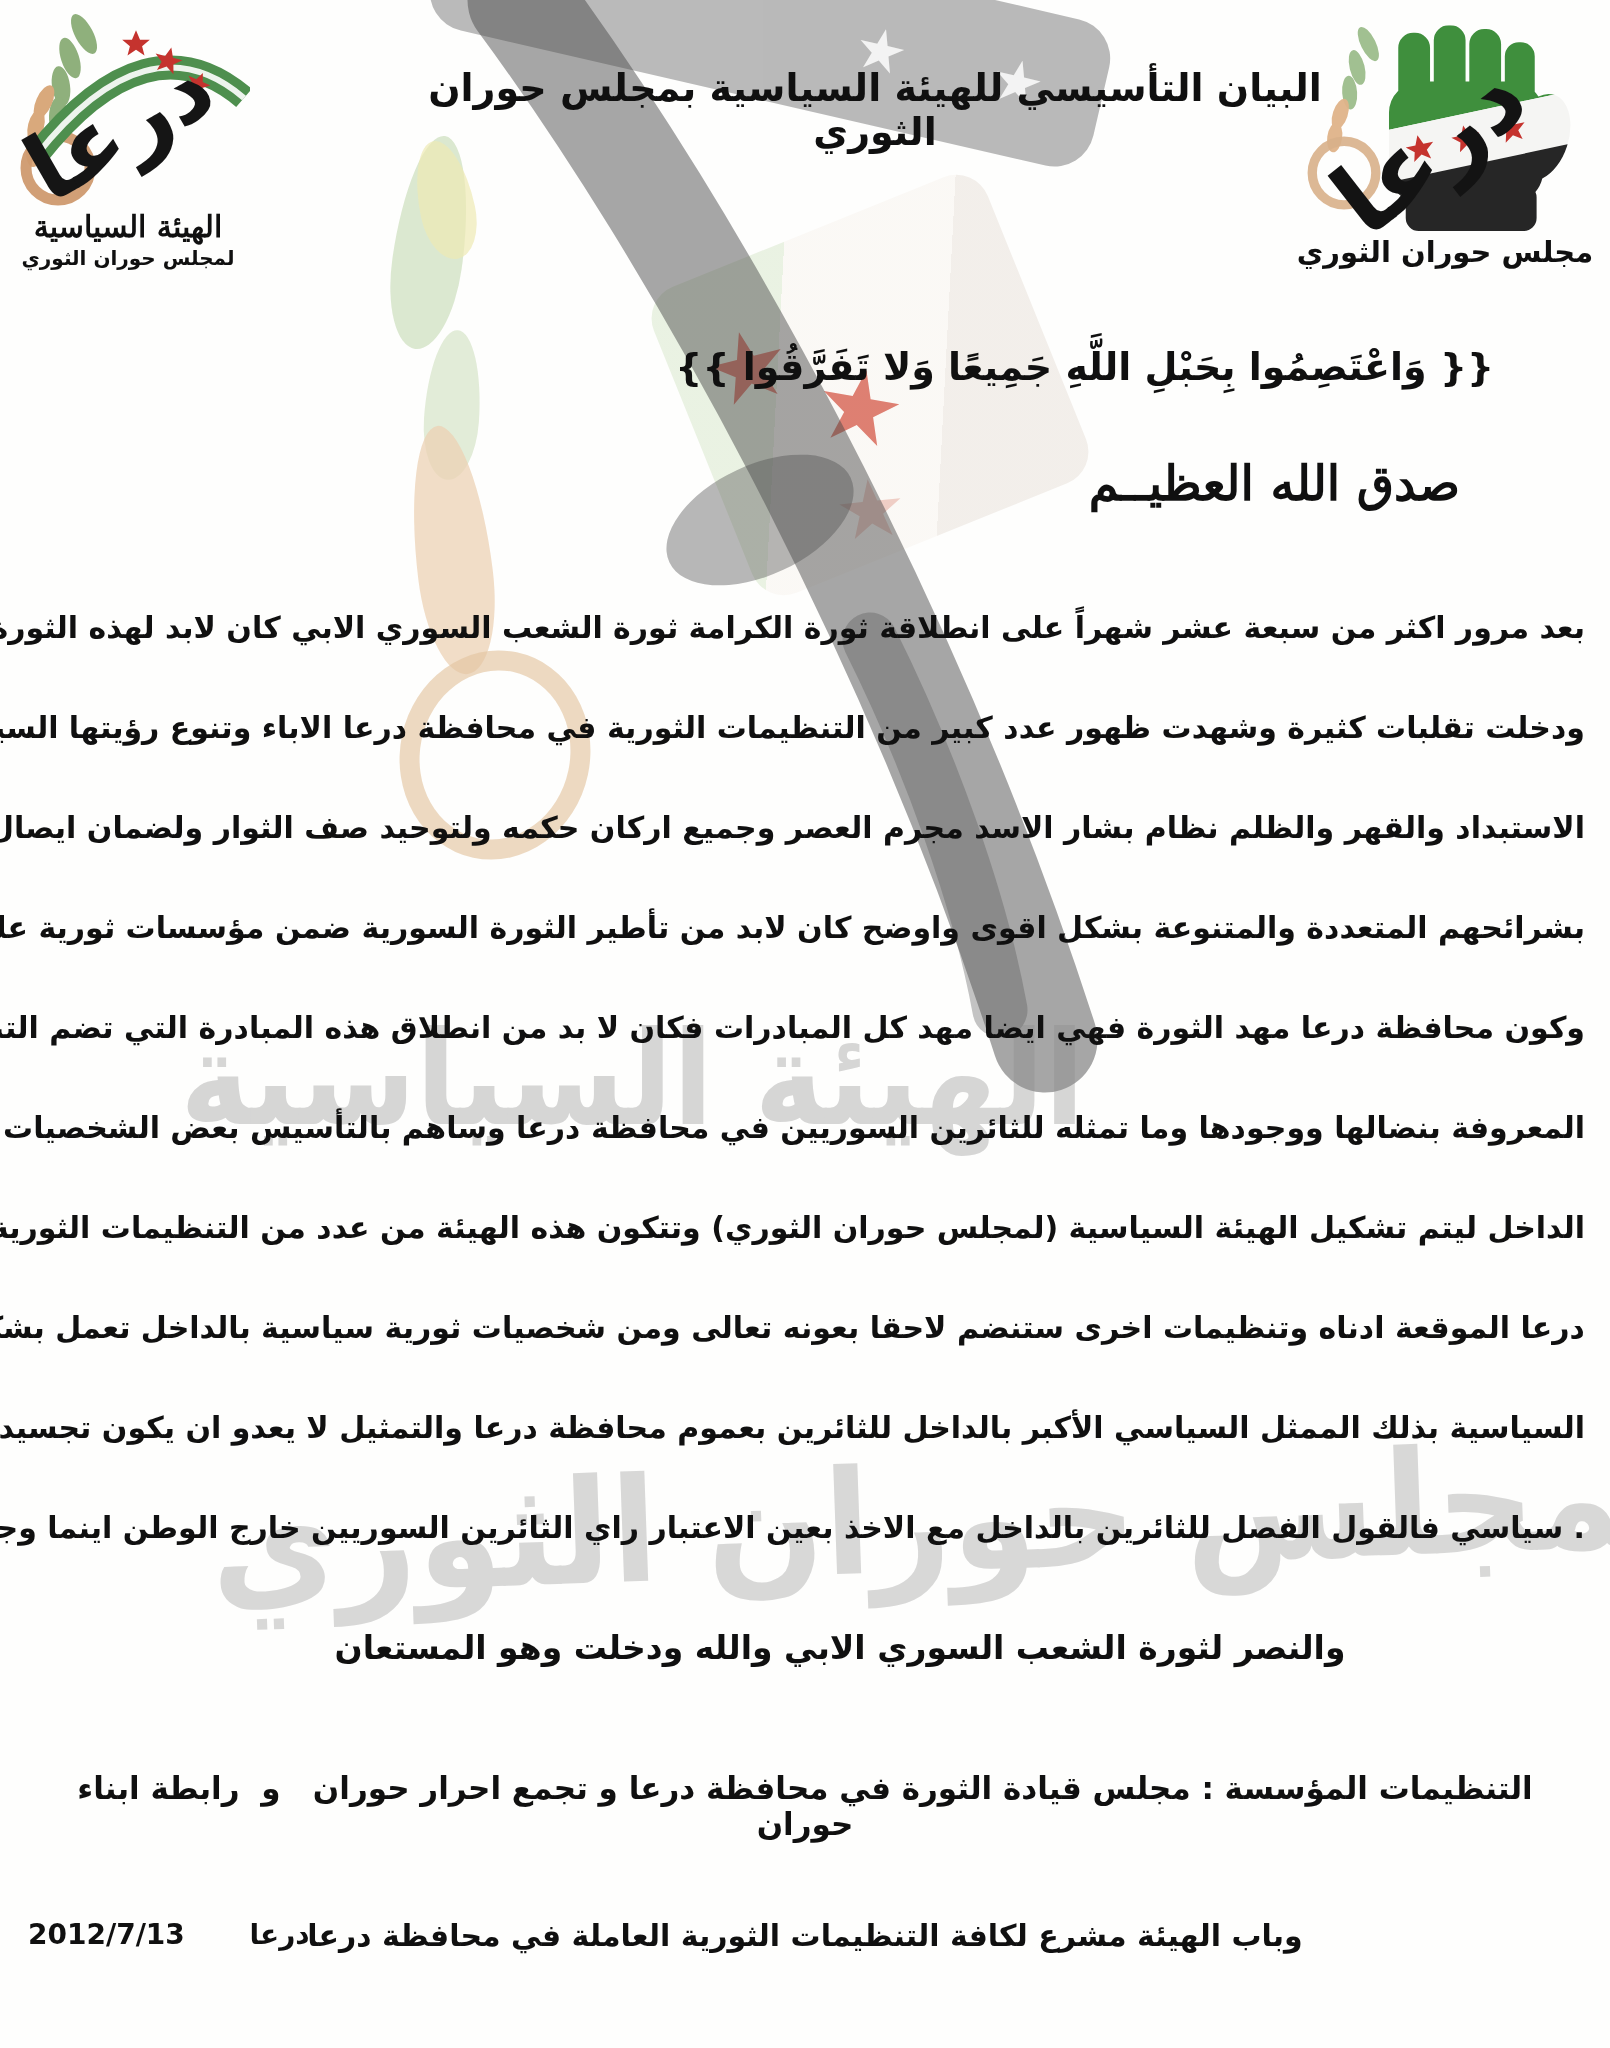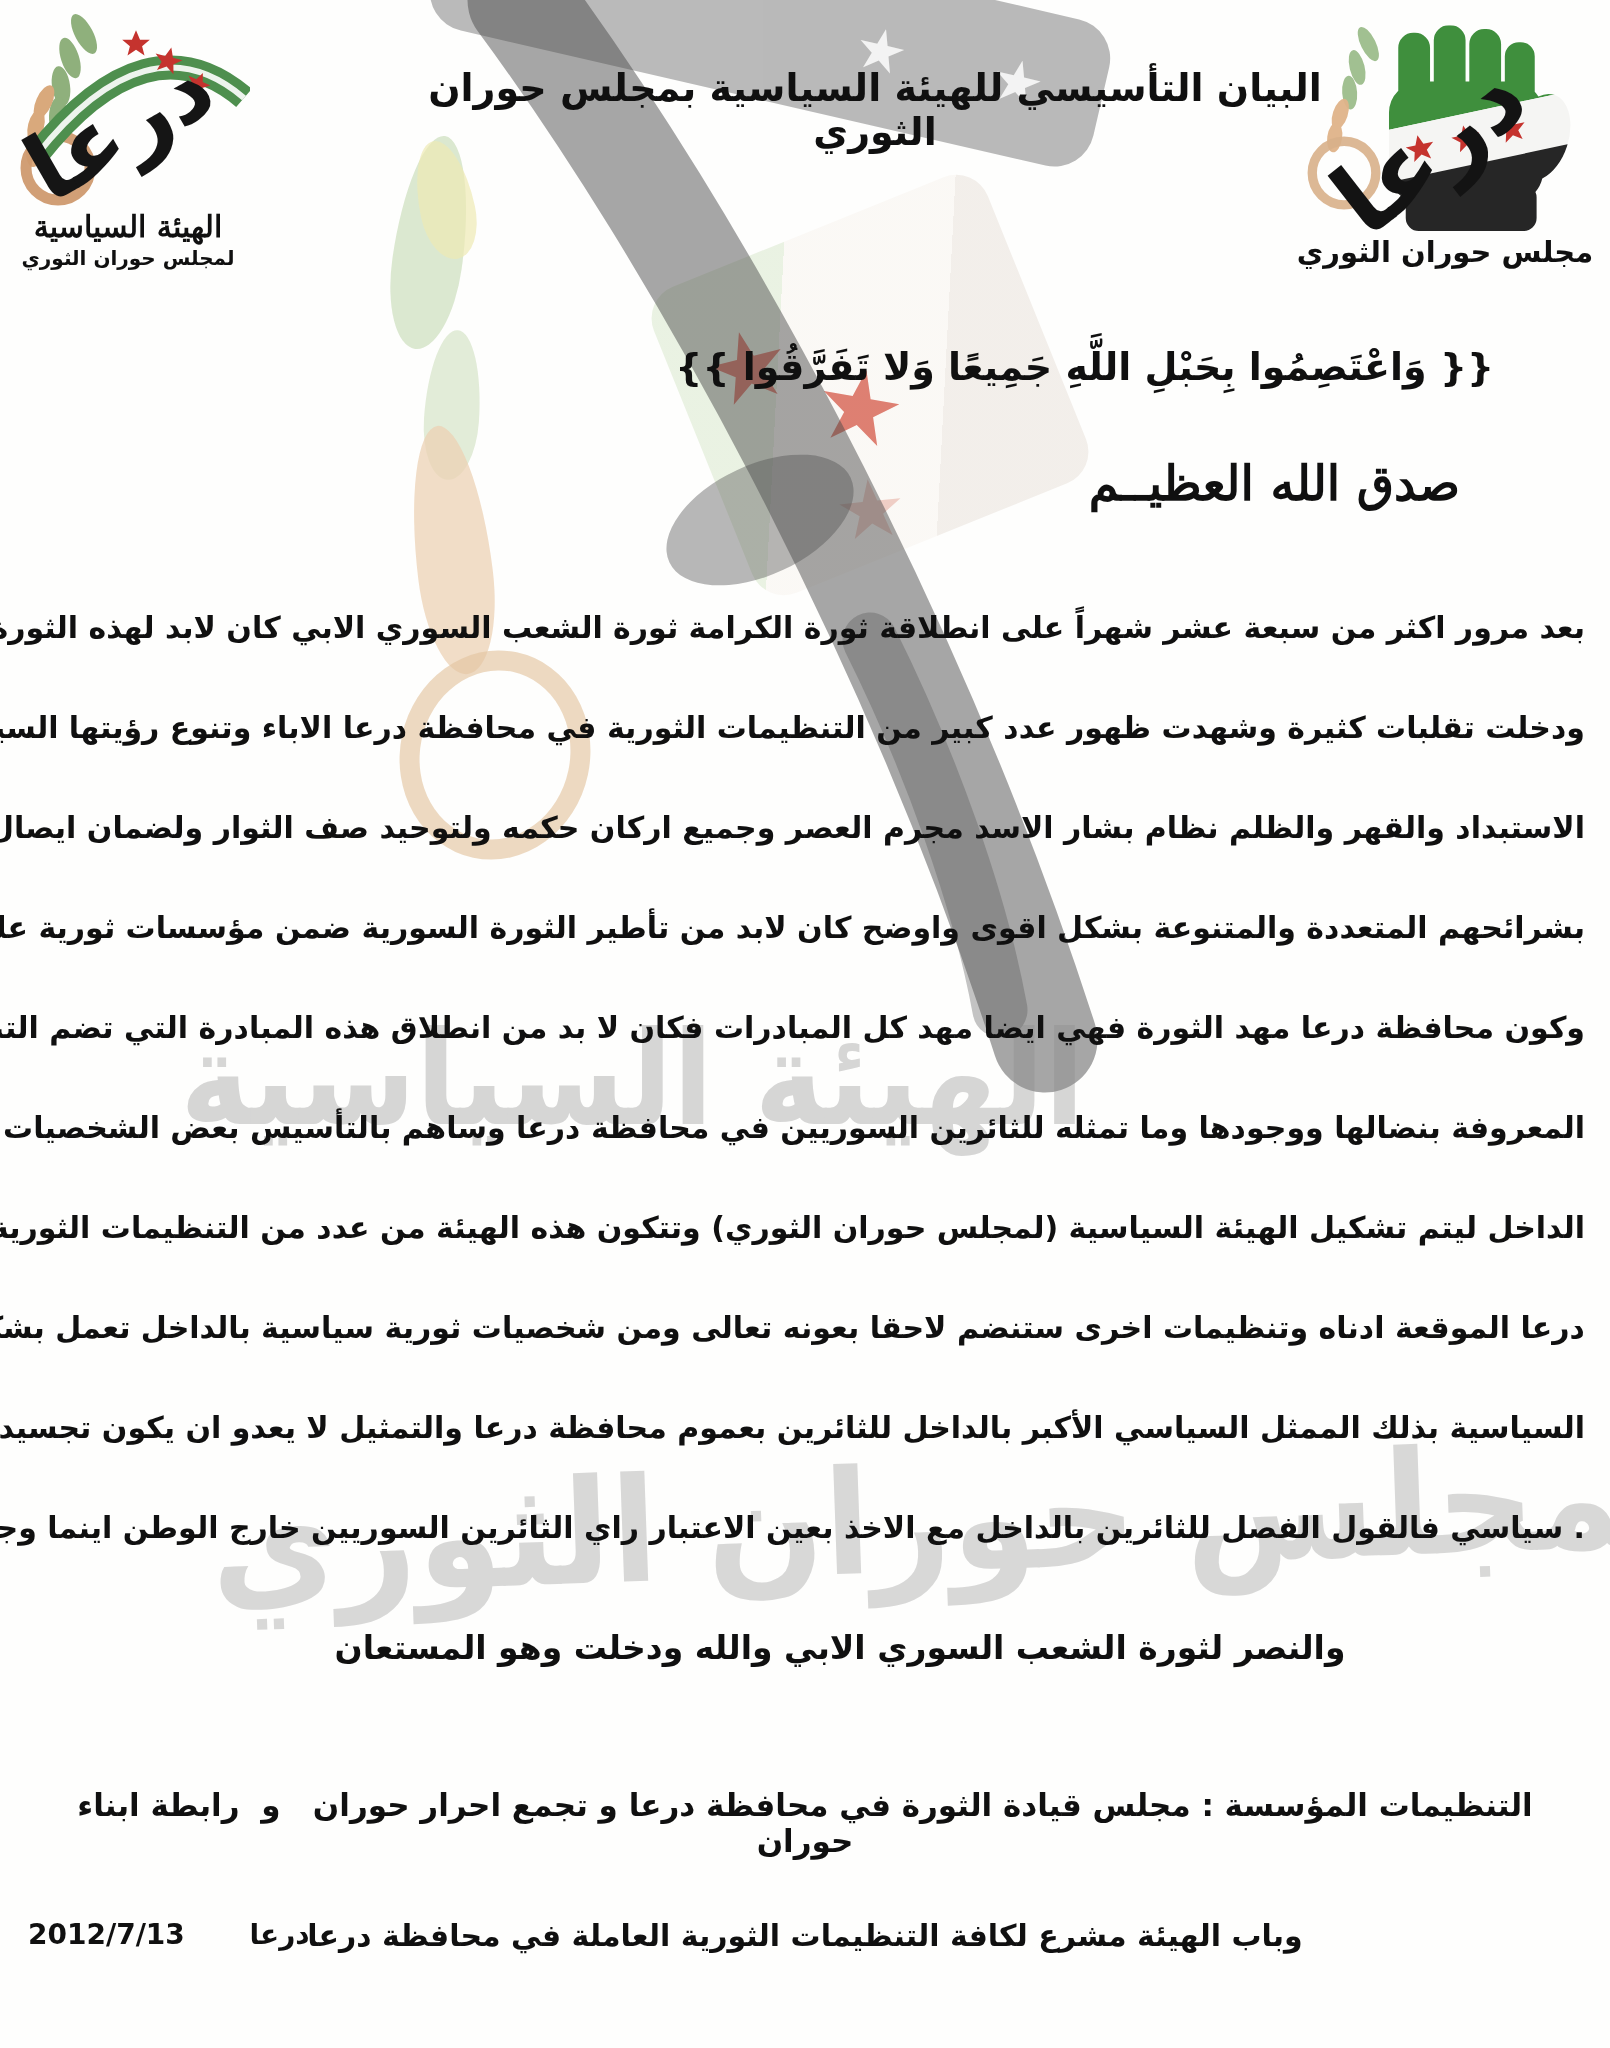--- a/index.html
+++ b/index.html
@@ -62,21 +62,21 @@
   .body-line{
     height:100px;line-height:100px;font-size:30px;font-weight:700;
     text-align:justify;text-align-last:justify;white-space:nowrap;overflow:visible;
   }
   .closing-line{
     position:absolute;top:1628px;right:70px;left:140px;text-align:center;
     font-size:33px;font-weight:700;
   }
   .founders-line{
     position:absolute;top:1770px;right:40px;left:40px;text-align:center;
-    font-size:31px;font-weight:700;white-space:pre-wrap;margin-top:17px;
+    font-size:31px;font-weight:700;white-space:pre-wrap;
   }
   .footer-note{
     position:absolute;top:1918px;right:300px;left:300px;text-align:center;
     font-size:30px;font-weight:700;
   }
   .footer-date{
     position:absolute;top:1918px;left:28px;width:300px;direction:rtl;text-align:left;
     font-size:28px;font-weight:700;
   }
   .footer-date .place{margin-left:55px;}

